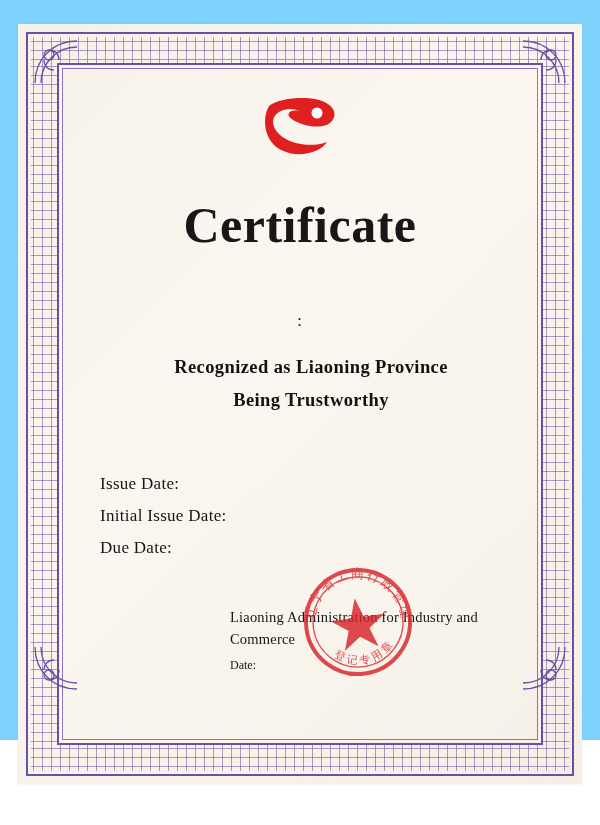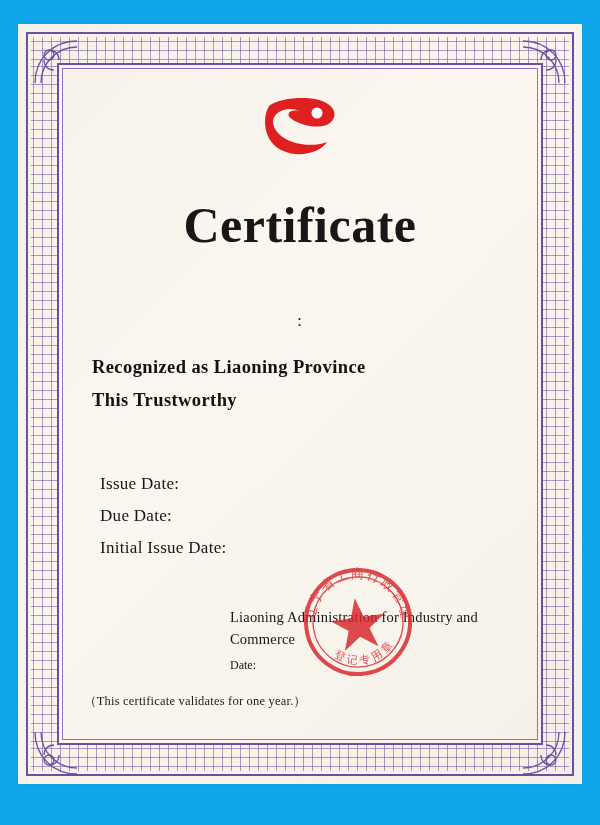--- a/index.html
+++ b/index.html
@@ -10,22 +10,22 @@
   body {
     width: 600px;
     height: 825px;
     overflow: hidden;
     font-family: "Liberation Serif", serif;
   }
 
   .page {
     position: relative;
     width: 600px;
-    height: 825px;
-    background: #0ea5e9;
+    height: 740px;
+    background: #7dd3fc;
   }
 
   
   .paper {
     position: absolute;
     left: 18px;
     top: 24px;
     width: 564px;
     height: 760px;
     background:
@@ -148,21 +148,21 @@
     position: absolute;
     left: 30px;
     right: 8px;
     top: 283px;
     font-family: "Liberation Serif", serif;
     font-size: 18.5px;
     font-weight: bold;
     color: #121212;
     line-height: 33px;
     letter-spacing: 0.4px;
-    text-align: left;
+    text-align: center;
   }
   .recognition div { white-space: nowrap; }
 
   .dates {
     position: absolute;
     left: 38px;
     top: 400px;
     font-size: 17px;
     color: #151515;
     line-height: 32px;
@@ -276,27 +276,27 @@
         </svg>
       </span>
     </div>
 
     <div class="title">Certificate</div>
 
     <div class="colon-line">:</div>
 
     <div class="recognition">
       <div>Recognized as Liaoning Province</div>
-      <div>This Trustworthy</div>
+      <div>Being Trustworthy</div>
     </div>
 
     <div class="dates">
       <div>Issue Date:</div>
+      <div>Initial Issue Date:</div>
       <div>Due Date:</div>
-      <div>Initial Issue Date:</div>
     </div>
 
     <div class="issuer">
       <div>Liaoning Administration for Industry and</div>
       <div>Commerce</div>
     </div>
     <div class="issuer-date">Date:</div>
 
     <div class="seal">
       <svg width="132" height="132" viewBox="0 0 132 132">
@@ -309,16 +309,15 @@
         <polygon fill="#d8232a" points="66,42 72.5,61.5 93,61.5 76.5,73.5 83,93 66,81 49,93 55.5,73.5 39,61.5 59.5,61.5"></polygon>
         <text font-family="DejaVu Sans, sans-serif" font-size="13" fill="#d8232a" letter-spacing="2">
           <textPath href="#sealArc" startOffset="6%">辽宁省工商行政管理局</textPath>
         </text>
         <text font-family="DejaVu Sans, sans-serif" font-size="11" fill="#d8232a" letter-spacing="3">
           <textPath href="#sealArcLow" startOffset="26%">登记专用章</textPath>
         </text>
       </svg>
     </div>
 
-    <div class="footnote">（This certificate validates for one year.）</div>
 
   </div>
 </div>
 
 </body></html>

